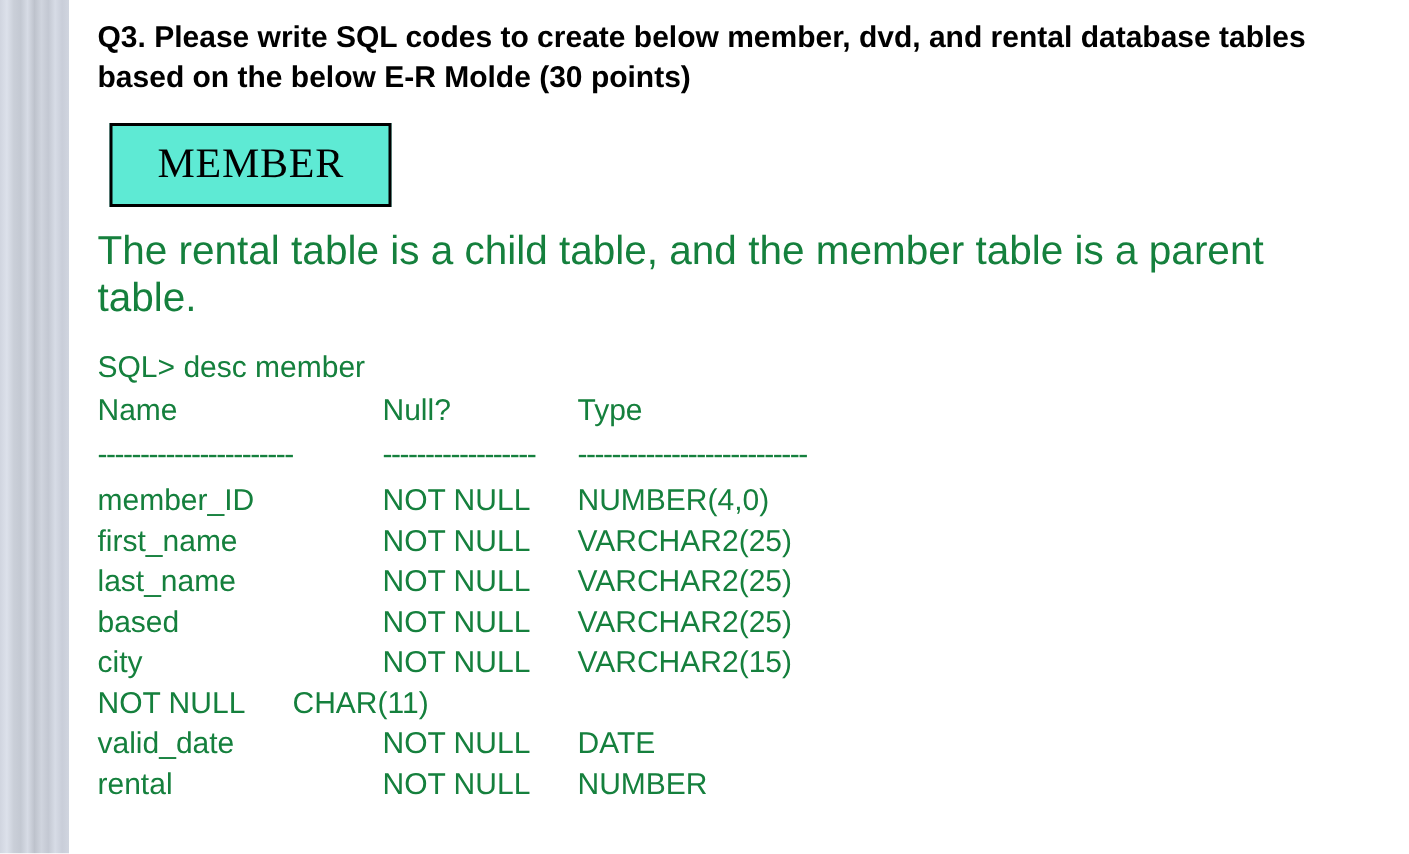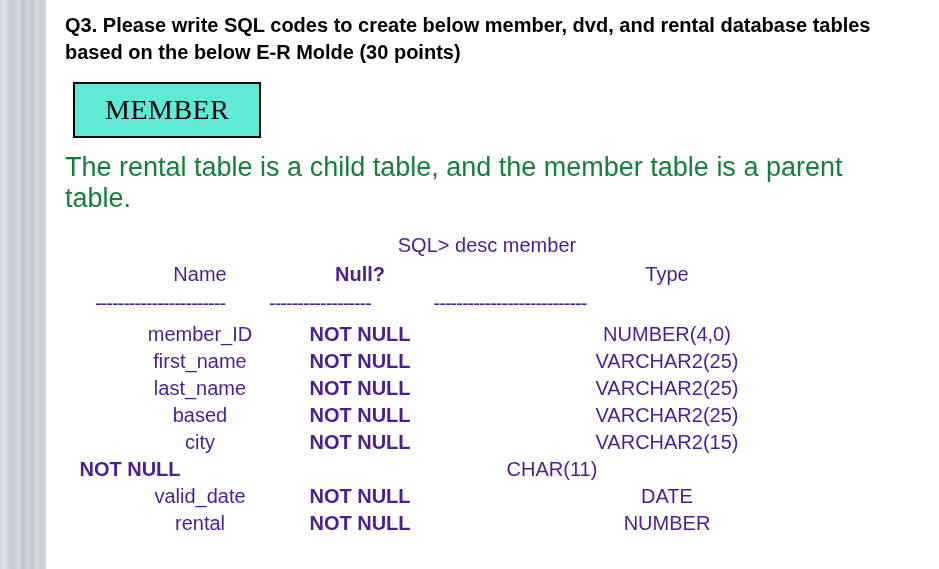--- a/index.html
+++ b/index.html
@@ -53,33 +53,32 @@
       font-weight: normal;
       letter-spacing: 0.5px;
     }
     .subtitle {
       font-size: 27px;
       color: #15803d;
       margin-bottom: 18px;
     }
     .sql-block {
       font-size: 20px;
-      color: #4c1d95;
+      color: #15803d;
       line-height: 1.35;
-      text-align: center;
     }
     .sql-prompt {
       margin-bottom: 2px;
     }
     .col-header {
       display: flex;
       margin-bottom: 2px;
     }
-    .col-name { width: 190px; margin-left: 40px; }
-    .col-null { width: 130px; font-weight: bold; }
+    .col-name { width: 190px; }
+    .col-null { width: 130px; }
     .col-type { flex: 1; }
     .dashes {
       display: flex;
       margin-bottom: 4px;
       font-family: Arial, sans-serif;
       letter-spacing: -1px;
     }
     .dash-name { width: 190px; overflow: hidden; white-space: nowrap; }
     .dash-null { width: 130px; overflow: hidden; white-space: nowrap; }
     .dash-type { width: 250px; overflow: hidden; white-space: nowrap; }

